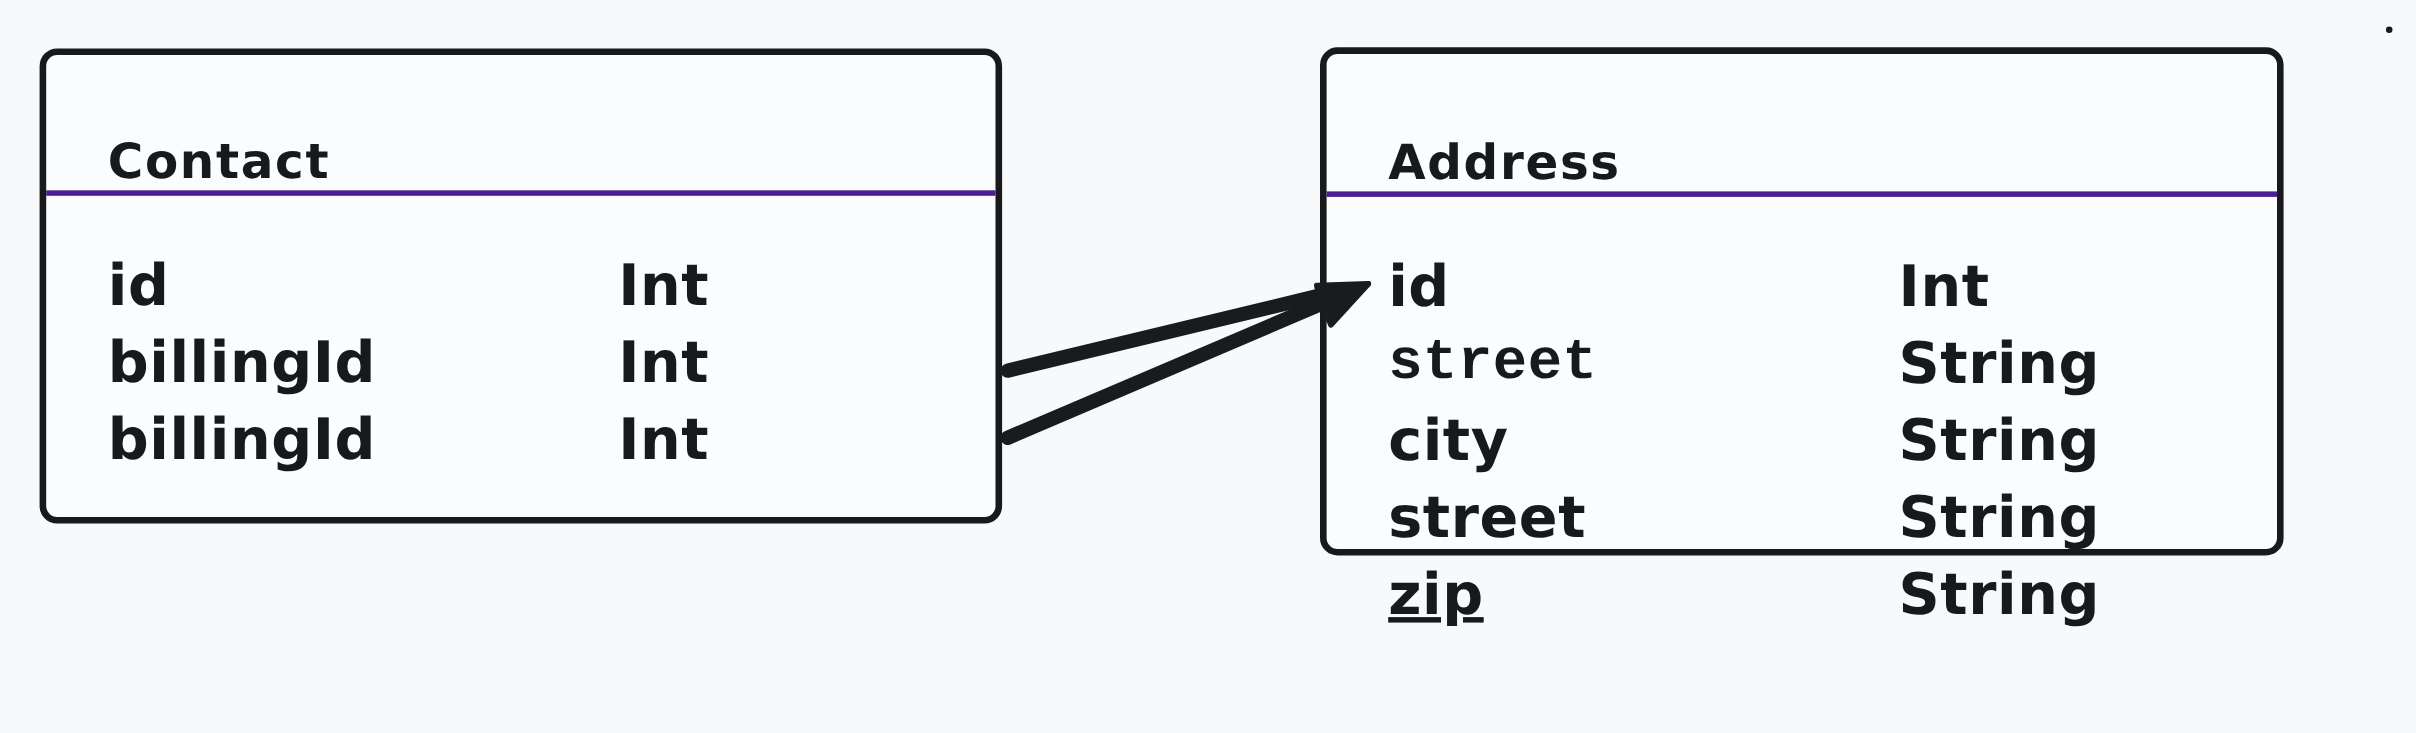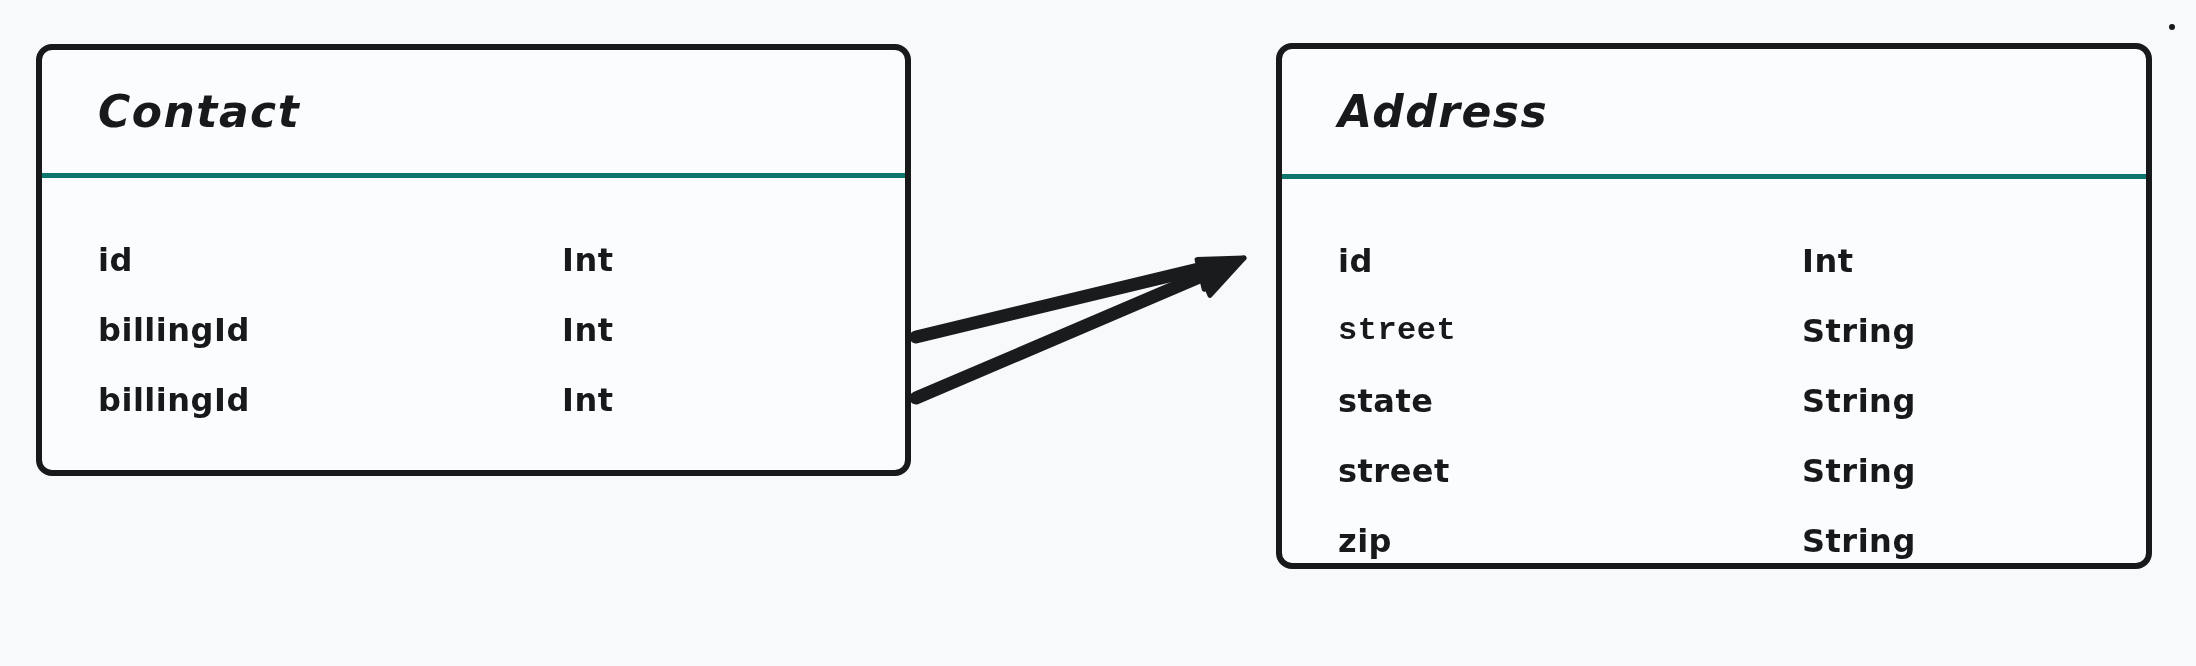--- a/index.html
+++ b/index.html
@@ -22,24 +22,23 @@
     background: #fbfcfd;
     border: 6px solid #18191b;
     border-radius: 16px;
   }
   .entity-header {
     position: absolute;
     left: 0;
     right: 0;
     top: 0;
     box-sizing: border-box;
-    border-bottom: 5px solid #0f766e;
+    border-bottom: 5px solid #4c1d95;
     display: flex;
-    align-items: center;
-    font-style: italic;
+    align-items: flex-end;
   }
   .entity-title {
     font-family: "DejaVu Sans", sans-serif;
     font-weight: 700;
     font-size: 44px;
     letter-spacing: 1.5px;
     color: #18191b;
     white-space: nowrap;
   }
   .entity-body {
@@ -51,21 +50,21 @@
   .field-row {
     position: absolute;
     left: 0;
     right: 0;
     height: 0;
   }
   .field-name, .field-type {
     position: absolute;
     font-family: "DejaVu Sans", sans-serif;
     font-weight: 700;
-    font-size: 32px;
+    font-size: 52px;
     letter-spacing: 0.5px;
     color: #18191b;
     white-space: nowrap;
     line-height: 1;
     transform: translateY(-50%);
   }
   #relations {
     position: absolute;
     left: 0;
     top: 0;
@@ -110,43 +109,43 @@
           <span class="field-name" style="left: 56px;">billingId</span>
           <span class="field-type" style="left: 520px;">Int</span>
         </div>
         <div class="field-row" style="top: 222px;">
           <span class="field-name" style="left: 56px;">billingId</span>
           <span class="field-type" style="left: 520px;">Int</span>
         </div>
       </div>
   </div>
 
-  <div class="entity" id="entity-address" style="left: 1276px; top: 43px; width: 876px; height: 526px;">
+  <div class="entity" id="entity-address" style="left: 1200px; top: 43px; width: 876px; height: 462px;">
     <div class="entity-header" id="header-address" style="height: 130px;">
       <div class="entity-title" id="title-address" style="margin-left: 56px;">Address</div>
     </div>
     <div class="entity-body" id="body-address" style="top: 130px; height: 427px;">
         <div class="field-row" style="top: 82px;">
           <span class="field-name" style="left: 56px;">id</span>
           <span class="field-type" style="left: 520px;">Int</span>
         </div>
         <div class="field-row" style="top: 152px;">
           <span class="field-name" style="left: 56px; font-family: Liberation Mono, monospace;">street</span>
           <span class="field-type" style="left: 520px;">String</span>
         </div>
         <div class="field-row" style="top: 222px;">
-          <span class="field-name" style="left: 56px;">state</span>
+          <span class="field-name" style="left: 56px;">city</span>
           <span class="field-type" style="left: 520px;">String</span>
         </div>
         <div class="field-row" style="top: 292px;">
           <span class="field-name" style="left: 56px;">street</span>
           <span class="field-type" style="left: 520px;">String</span>
         </div>
         <div class="field-row" style="top: 362px;">
-          <span class="field-name" style="left: 56px;">zip</span>
+          <span class="field-name" style="left: 56px; text-decoration: underline;">zip</span>
           <span class="field-type" style="left: 520px;">String</span>
         </div>
       </div>
   </div>
 
   <svg id="relations" viewBox="0 0 2196 666" preserveAspectRatio="none">
       <path class="rel-line" d="M916,337 L1210.9452458584315,265.9613584670241"></path>
       <path class="rel-head" d="M1244,258 L1204.1961716851574,289.18742136635444 L1197.0660727051315,259.58397243662614 Z"></path>
       <path class="rel-line" d="M916,398 L1212.7293779201864,271.3472167413838"></path>
       <path class="rel-head" d="M1244,258 L1209.9365569381657,295.3722068758748 L1197.9829466506617,267.36660563086525 Z"></path>

